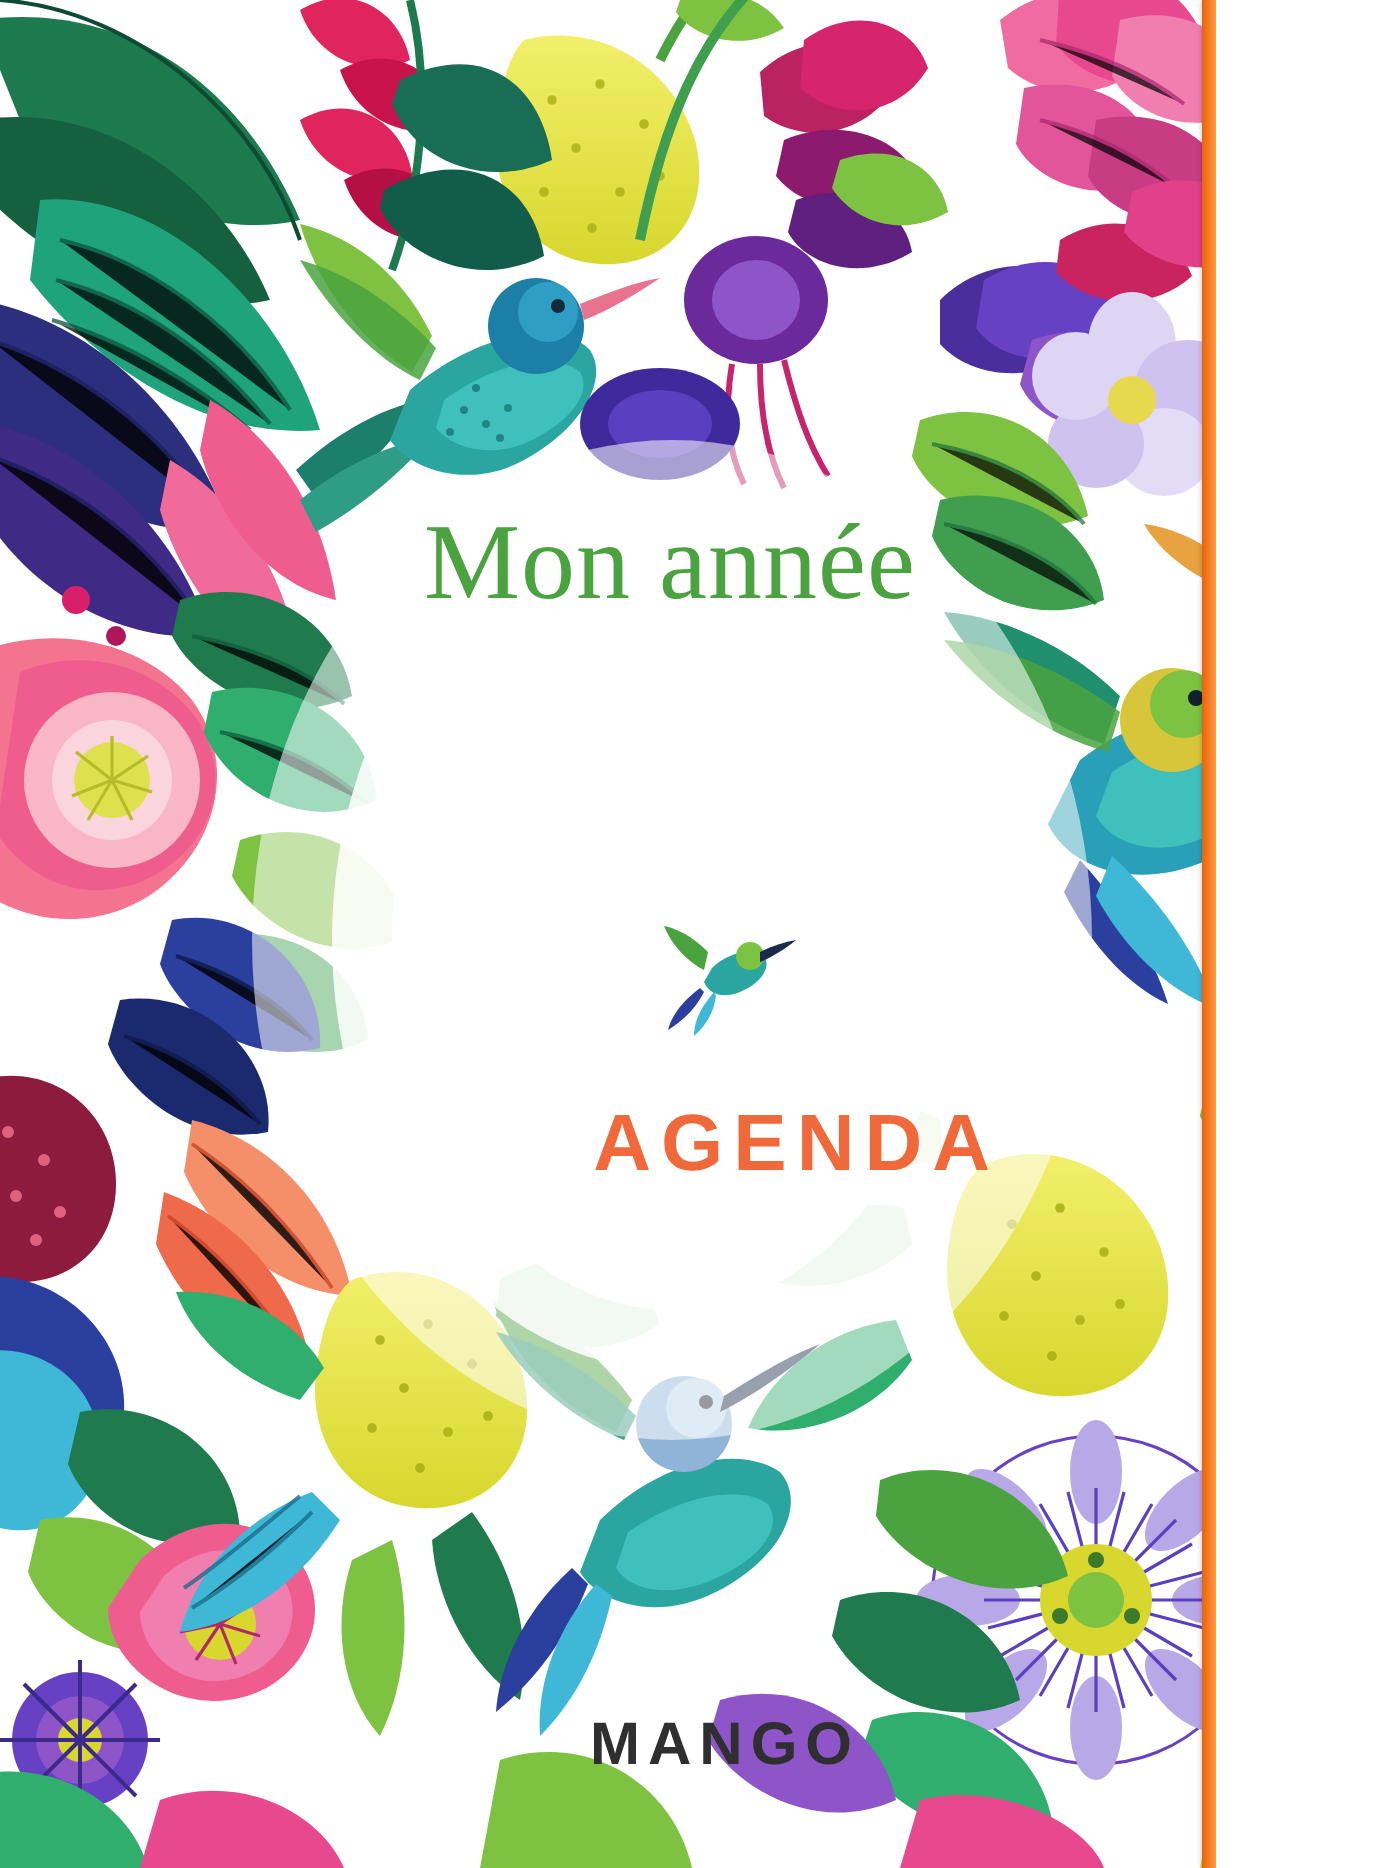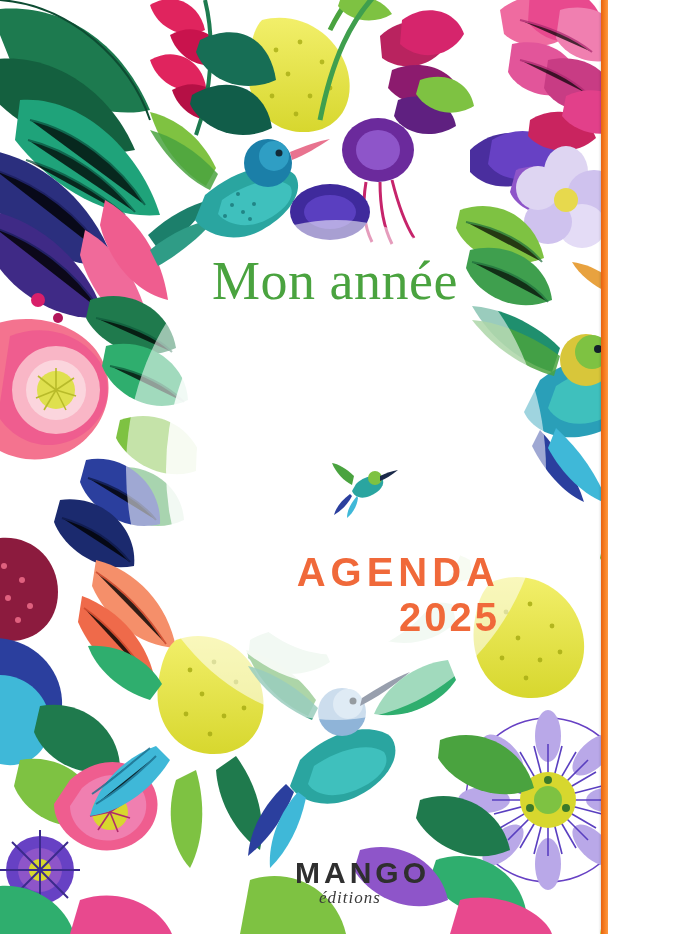--- a/index.html
+++ b/index.html
@@ -544,24 +544,22 @@
       <path d="M28,38 C27,46 23,53 17,58 C17,50 21,43 27,36 Z" fill="#3fb8d8"></path>
     </svg>
   </div>
 
   <div class="center-field">
     <div class="title-block">
       <div class="title-line">Mon année</div>
     </div>
     <div style="position:absolute; left:0; top:300px; width:100%; text-align:right;">
       <div class="agenda-word">AGENDA</div>
-      <div class="agenda-year">2025</div>
     </div>
   </div>
 
   <div class="elastic"></div>
 
   <div class="logo-block">
     <div class="logo-mango">MANGO</div>
-    <div class="logo-editions">éditions</div>
   </div>
 
 </div>
 
 </body></html>

